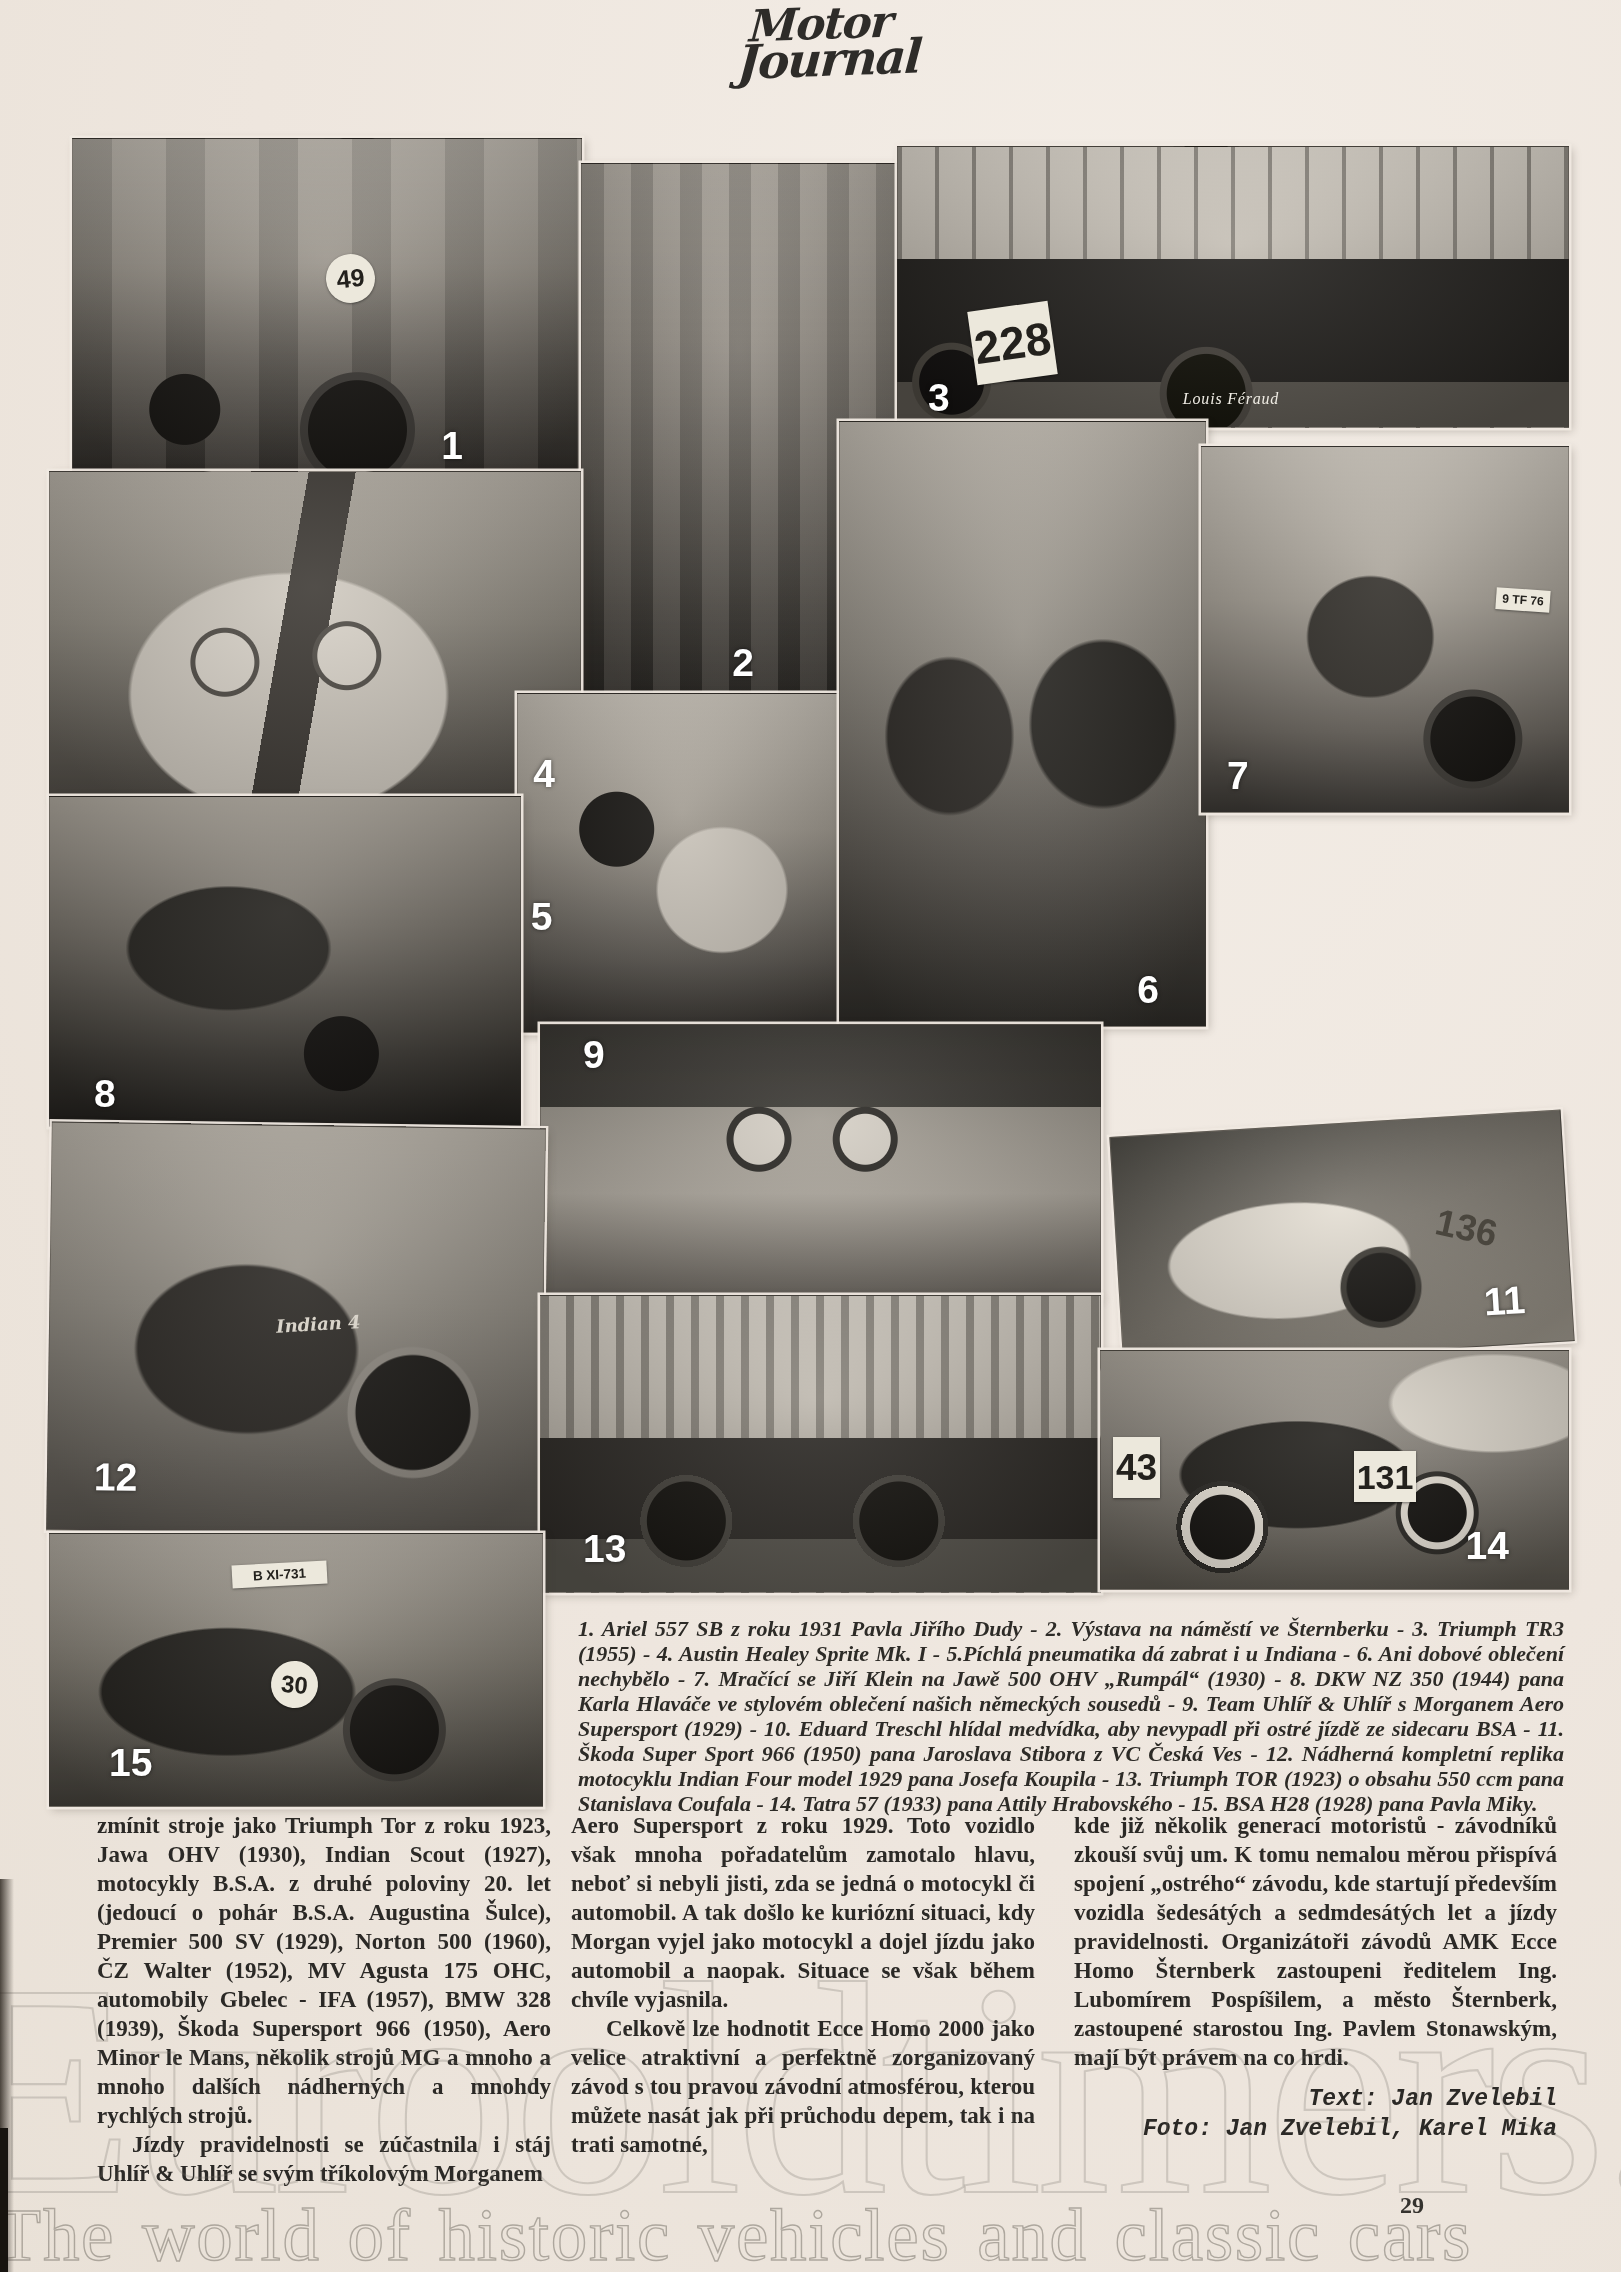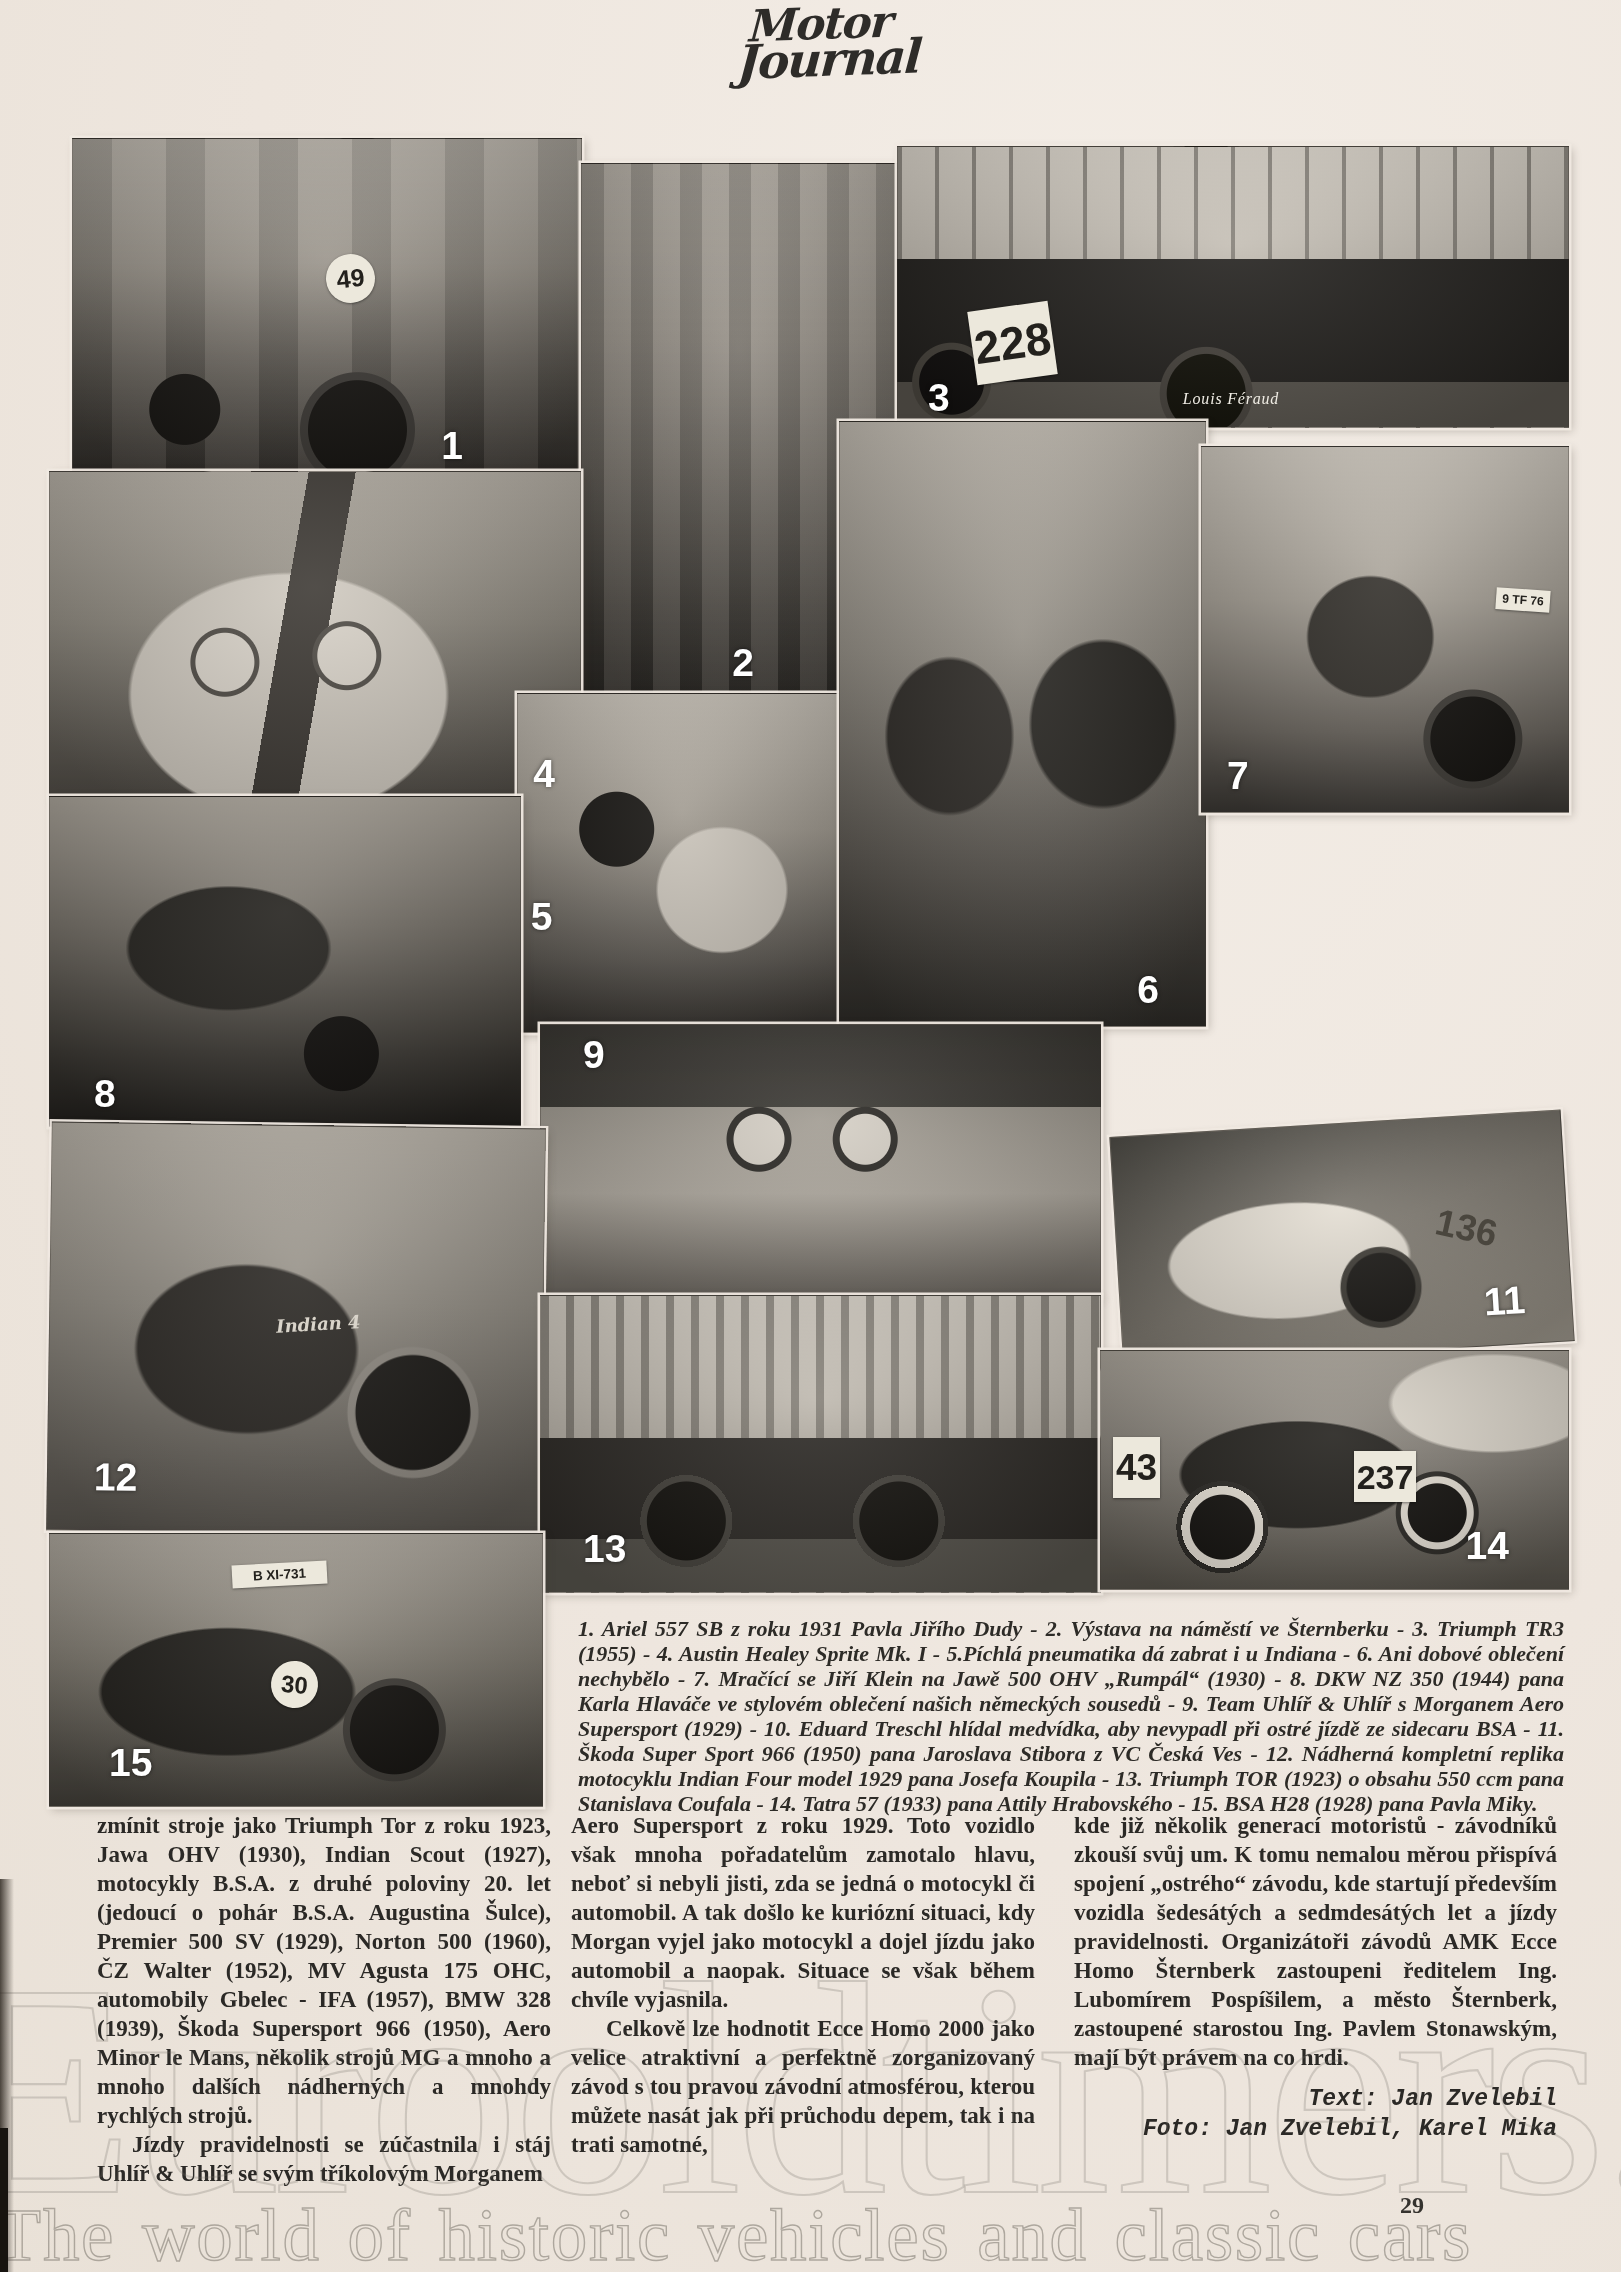--- a/index.html
+++ b/index.html
@@ -230,21 +230,21 @@
     <span class="num">11</span>
   </div>
   <div id="p12" class="ph">
     <div class="tank">Indian 4</div>
     <span class="num">12</span>
   </div>
   <div id="p13" class="ph">
     <span class="num">13</span>
   </div>
   <div id="p14" class="ph">
-    <div class="plate side">237</div>
+    <div class="plate side">131</div>
     <div class="plate front">43</div>
     <span class="num">14</span>
   </div>
   <div id="p15" class="ph">
     <div class="plate reg">B XI-731</div>
     <div class="plate start">30</div>
     <span class="num">15</span>
   </div>
 
   <p class="caption">1. Ariel 557 SB z roku 1931 Pavla Jiřího Dudy - 2. Výstava na náměstí ve Šternberku - 3. Triumph TR3 (1955) - 4. Austin Healey Sprite Mk. I - 5.Píchlá pneumatika dá zabrat i u Indiana - 6. Ani dobové oblečení nechybělo - 7. Mračící se Jiří Klein na Jawě 500 OHV „Rumpál“ (1930) - 8. DKW NZ 350 (1944) pana Karla Hlaváče ve stylovém oblečení našich německých sousedů - 9. Team Uhlíř &amp; Uhlíř s Morganem Aero Supersport (1929) - 10. Eduard Treschl hlídal medvídka, aby nevypadl při ostré jízdě ze sidecaru BSA - 11. Škoda Super Sport 966 (1950) pana Jaroslava Stibora z VC Česká Ves - 12. Nádherná kompletní replika motocyklu Indian Four model 1929 pana Josefa Koupila - 13. Triumph TOR (1923) o obsahu 550 ccm pana Stanislava Coufala - 14. Tatra 57 (1933) pana Attily Hrabovského - 15. BSA H28 (1928) pana Pavla Miky.</p>

